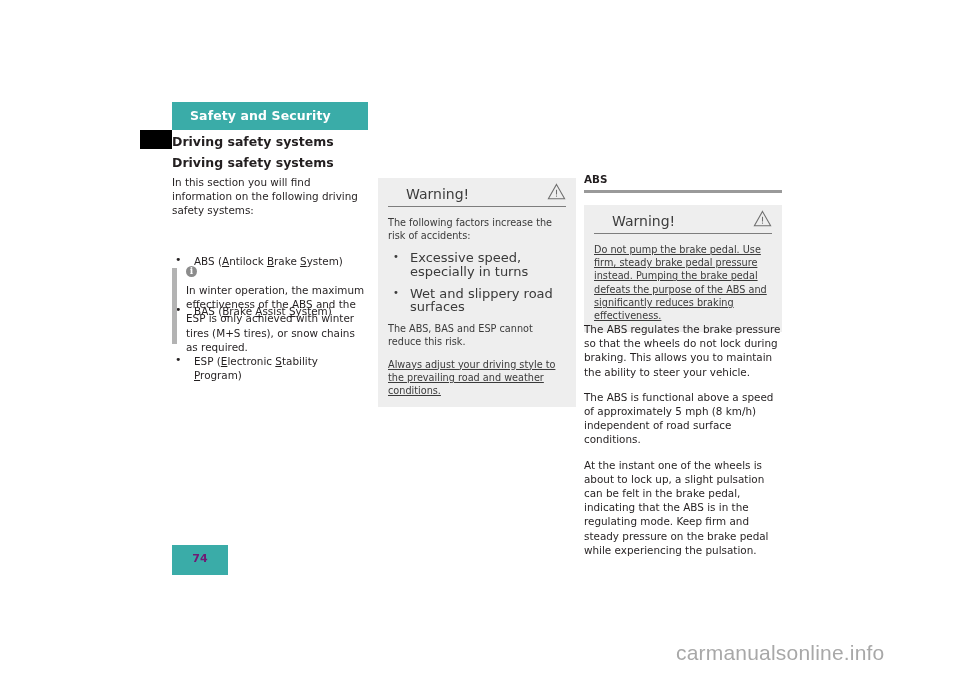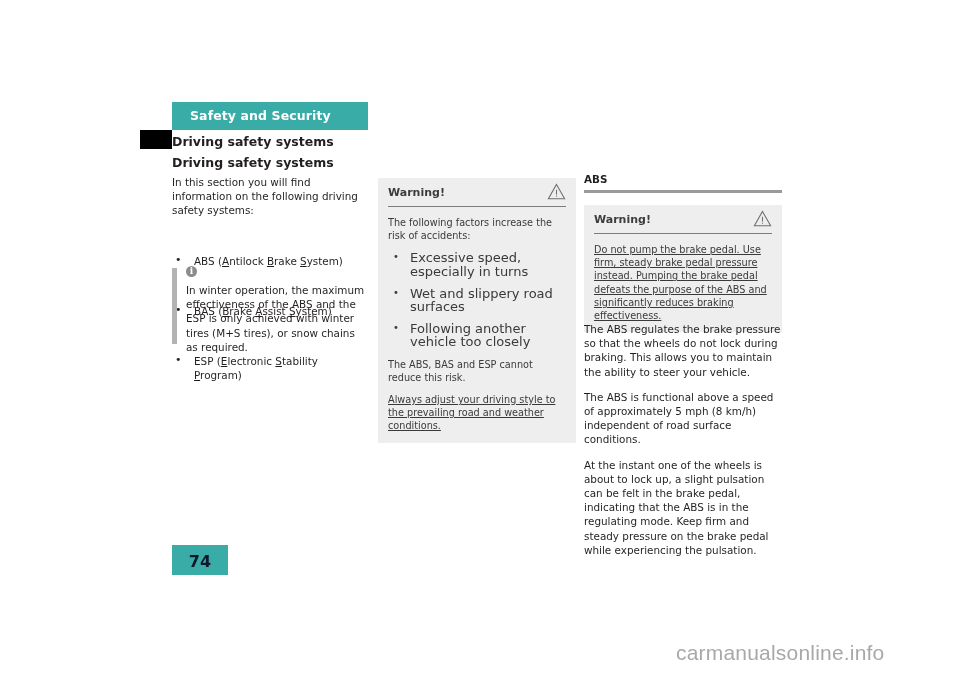--- a/index.html
+++ b/index.html
@@ -161,24 +161,24 @@
     box-sizing: border-box;
   }
   .warn-head {
     position: relative;
     height: 28px;
     border-bottom: 1.6px solid #7d7d7d;
     margin: 0 10px;
   }
   .warn-title {
     position: absolute;
-    left: 0;
+    left: 18px;
     top: 8px;
-    font-size: 11px;
-    font-weight: bold;
+    font-size: 14px;
+    font-weight: normal;
     color: #3d3d3d;
   }
   .warn-icon {
     position: absolute;
     right: 0;
     top: 5px;
     width: 19px;
     height: 17px;
   }
   .warn-body {
@@ -265,23 +265,23 @@
     width: 56px;
     height: 30px;
     background: #3aaca8;
   }
   .folio-number {
     position: absolute;
     left: 0;
     right: 0;
     top: 7px;
     text-align: center;
-    font-size: 16px;
-    font-weight: bold;
-    color: #0f172a;
+    font-size: 11px;
+    font-weight: bold;
+    color: #701a75;
   }
 
   
   .watermark {
     position: absolute;
     left: 676px;
     top: 641px;
     font-family: "Liberation Sans", sans-serif;
     font-size: 21px;
     color: #a8a8a8;
@@ -327,21 +327,20 @@
           <rect x="9.45" y="7.2" width="1.1" height="5" fill="#6f6f6f"></rect>
           <rect x="9.45" y="13.3" width="1.1" height="1.2" fill="#6f6f6f"></rect>
         </svg>
       </span>
     </div>
     <div class="warn-body">
       <p>The following factors increase the risk of accidents:</p>
       <ul id="warn-mid-bullets">
           <li>Excessive speed, especially in turns</li>
           <li>Wet and slippery road surfaces</li>
-          <li>Following another vehicle too closely</li>
         </ul>
       <p>The ABS, BAS and ESP cannot reduce this risk.</p>
       <p>Always adjust your driving style to the prevailing road and weather conditions.</p>
     </div>
   </div>
 
   <div class="sub-head">ABS</div>
   <div class="sub-head-rule"></div>
 
   <div class="warn-box warn-right">

